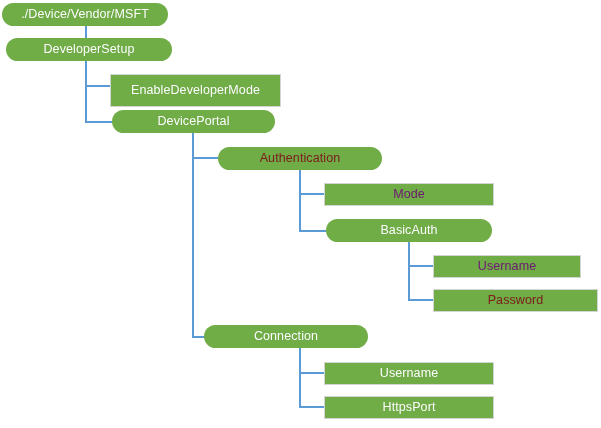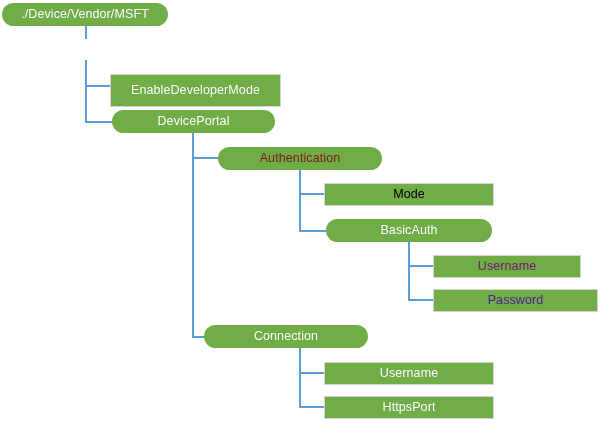--- a/index.html
+++ b/index.html
@@ -70,39 +70,42 @@
     <div class="conn v" style="left: 408px; top: 246px; height: 55px; background: rgb(91, 155, 213);"></div>
     <div class="conn h" style="left: 408px; top: 265px; width: 26px; background: rgb(91, 155, 213);"></div>
     <div class="conn h" style="left: 408px; top: 299px; width: 26px; background: rgb(91, 155, 213);"></div>
     <div class="conn v" style="left: 299px; top: 347px; height: 5px; background: rgb(91, 155, 213);"></div>
     <div class="conn v" style="left: 299px; top: 352px; height: 55px; background: rgb(91, 155, 213);"></div>
     <div class="conn h" style="left: 299px; top: 372px; width: 26px; background: rgb(91, 155, 213);"></div>
     <div class="conn h" style="left: 299px; top: 406px; width: 26px; background: rgb(91, 155, 213);"></div>
     <div class="node pill" style="left: 2px; top: 3px; width: 166px; height: 23px; background: rgb(112, 173, 71); color: rgb(255, 255, 255);">
       <span class="node-label">./Device/Vendor/MSFT</span>
     </div>
+    <div class="node pill" style="left: 6px; top: 38px; width: 166px; height: 23px; background: rgb(112, 173, 71); color: rgb(255, 255, 255);">
+      <span class="node-label">DeveloperSetup</span>
+    </div>
     <div class="node rect" style="left: 110px; top: 74px; width: 171px; height: 33px; background: rgb(112, 173, 71); color: rgb(255, 255, 255); border-color: rgb(212, 212, 212);">
       <span class="node-label">EnableDeveloperMode</span>
     </div>
     <div class="node pill" style="left: 112px; top: 110px; width: 163px; height: 23px; background: rgb(112, 173, 71); color: rgb(255, 255, 255);">
       <span class="node-label">DevicePortal</span>
     </div>
     <div class="node pill" style="left: 218px; top: 147px; width: 164px; height: 23px; background: rgb(112, 173, 71); color: #7f1d1d;">
       <span class="node-label">Authentication</span>
     </div>
-    <div class="node rect" style="left: 324px; top: 183px; width: 170px; height: 23px; background: rgb(112, 173, 71); color: #000000; border-color: rgb(212, 212, 212);">
+    <div class="node rect" style="left: 324px; top: 183px; width: 170px; height: 23px; background: rgb(112, 173, 71); color: #701a75; border-color: rgb(212, 212, 212);">
       <span class="node-label">Mode</span>
     </div>
     <div class="node pill" style="left: 326px; top: 219px; width: 166px; height: 23px; background: rgb(112, 173, 71); color: rgb(255, 255, 255);">
       <span class="node-label">BasicAuth</span>
     </div>
     <div class="node rect" style="left: 433px; top: 255px; width: 148px; height: 23px; background: rgb(112, 173, 71); color: #701a75; border-color: rgb(212, 212, 212);">
       <span class="node-label">Username</span>
     </div>
-    <div class="node rect" style="left: 433px; top: 289px; width: 165px; height: 23px; background: rgb(112, 173, 71); color: #4c1d95; border-color: rgb(212, 212, 212);">
+    <div class="node rect" style="left: 433px; top: 289px; width: 165px; height: 23px; background: rgb(112, 173, 71); color: #7f1d1d; border-color: rgb(212, 212, 212);">
       <span class="node-label">Password</span>
     </div>
     <div class="node pill" style="left: 204px; top: 325px; width: 164px; height: 23px; background: rgb(112, 173, 71); color: rgb(255, 255, 255);">
       <span class="node-label">Connection</span>
     </div>
     <div class="node rect" style="left: 324px; top: 362px; width: 170px; height: 23px; background: rgb(112, 173, 71); color: rgb(255, 255, 255); border-color: rgb(212, 212, 212);">
       <span class="node-label">Username</span>
     </div>
     <div class="node rect" style="left: 324px; top: 396px; width: 170px; height: 23px; background: rgb(112, 173, 71); color: rgb(255, 255, 255); border-color: rgb(212, 212, 212);">
       <span class="node-label">HttpsPort</span>

